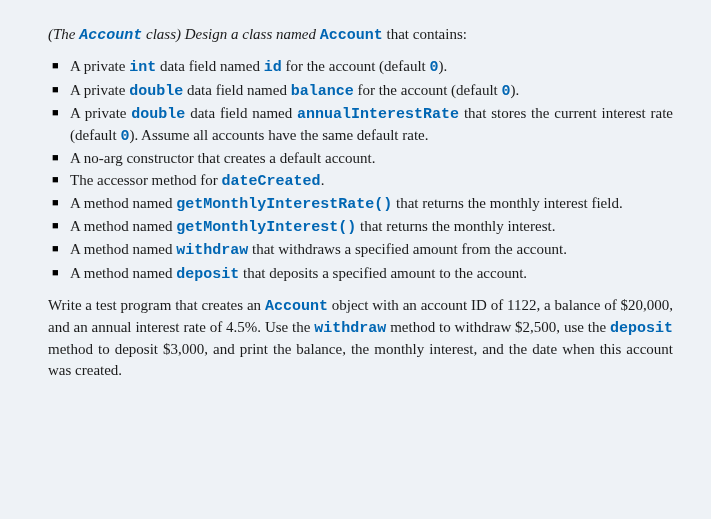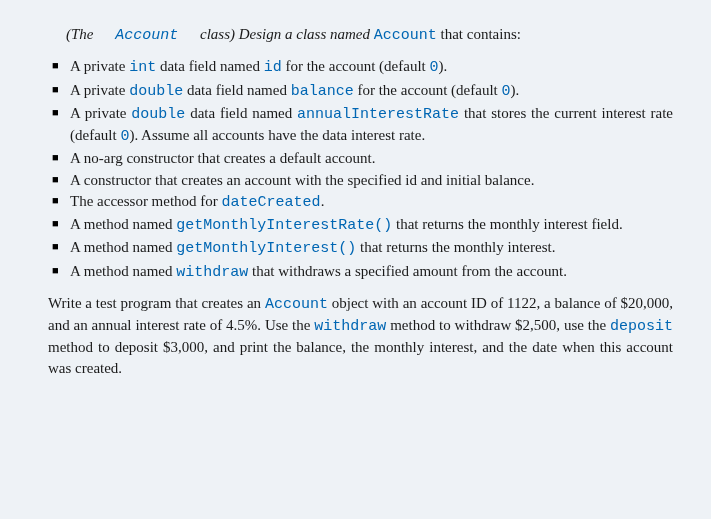--- a/index.html
+++ b/index.html
@@ -34,36 +34,36 @@
       top: 2px;
       font-size: 11px;
       color: #000;
     }
     .footer {
       text-align: justify;
     }
     .kw, .code {
       font-family: 'Courier New', Courier, monospace;
       color: #0066b3;
-      font-weight: normal;
+      font-weight: bold;
     }
-    .italic { font-style: italic; margin-left: 18px; }
+    .italic { font-style: italic; }
   </style>
 </head>
 <body>
 
 <p class="intro">
   <span class="italic">(The </span><span class="code italic">Account</span><span class="italic"> class) Design a class named </span><span class="code">Account</span><span> that contains:</span>
 </p>
 
 <ul class="list" id="bullet-list">
     <li><span>A private </span><span class="code">int</span><span> data field named </span><span class="code">id</span><span> for the account (default </span><span class="code">0</span><span>).</span></li>
     <li><span>A private </span><span class="code">double</span><span> data field named </span><span class="code">balance</span><span> for the account (default </span><span class="code">0</span><span>).</span></li>
-    <li><span>A private </span><span class="code">double</span><span> data field named </span><span class="code">annualInterestRate</span><span> that stores the current interest rate (default </span><span class="code">0</span><span>). Assume all accounts have the data interest rate.</span></li>
+    <li><span>A private </span><span class="code">double</span><span> data field named </span><span class="code">annualInterestRate</span><span> that stores the current interest rate (default </span><span class="code">0</span><span>). Assume all accounts have the same default rate.</span></li>
     <li><span>A no-arg constructor that creates a default account.</span></li>
-    <li><span>A constructor that creates an account with the specified id and initial balance.</span></li>
     <li><span>The accessor method for </span><span class="code">dateCreated</span><span>.</span></li>
     <li><span>A method named </span><span class="code">getMonthlyInterestRate()</span><span> that returns the monthly interest field.</span></li>
     <li><span>A method named </span><span class="code">getMonthlyInterest()</span><span> that returns the monthly interest.</span></li>
     <li><span>A method named </span><span class="code">withdraw</span><span> that withdraws a specified amount from the account.</span></li>
+    <li><span>A method named </span><span class="code">deposit</span><span> that deposits a specified amount to the account.</span></li>
   </ul>
 
 <p class="footer" id="footer-para"><span>Write a test program that creates an </span><span class="code">Account</span><span> object with an account ID of 1122, a balance of $20,000, and an annual interest rate of 4.5%. Use the </span><span class="code">withdraw</span><span> method to withdraw $2,500, use the </span><span class="code">deposit</span><span> method to deposit $3,000, and print the balance, the monthly interest, and the date when this account was created.</span></p>
 
 </body></html>

